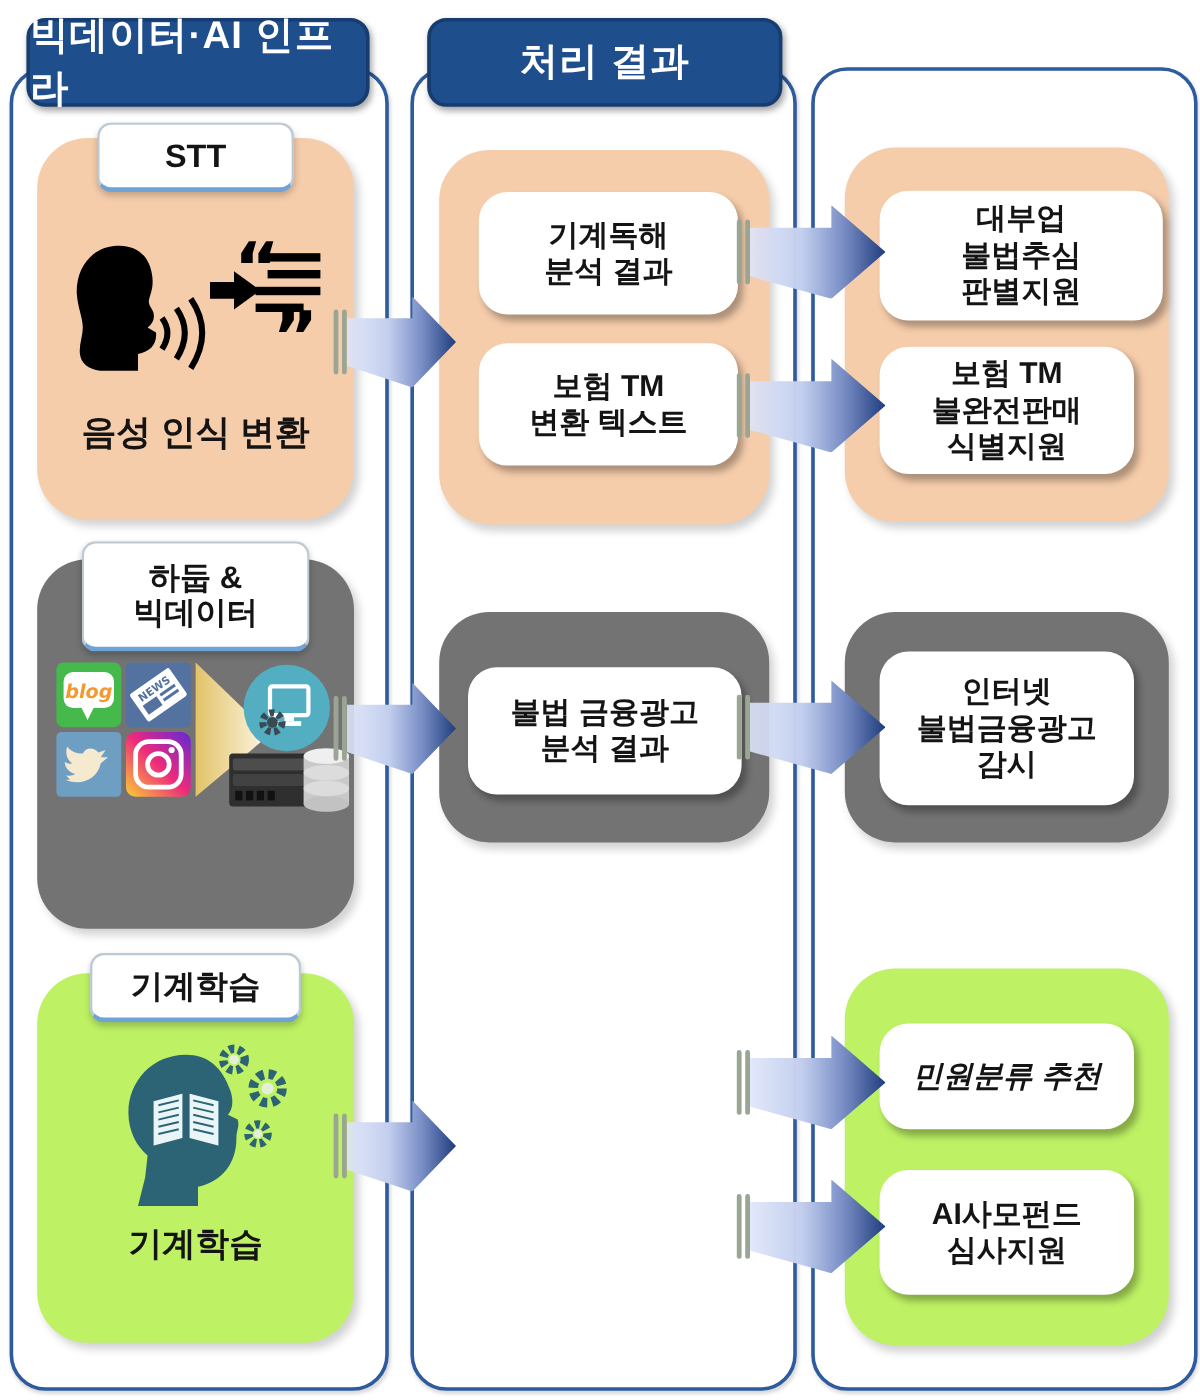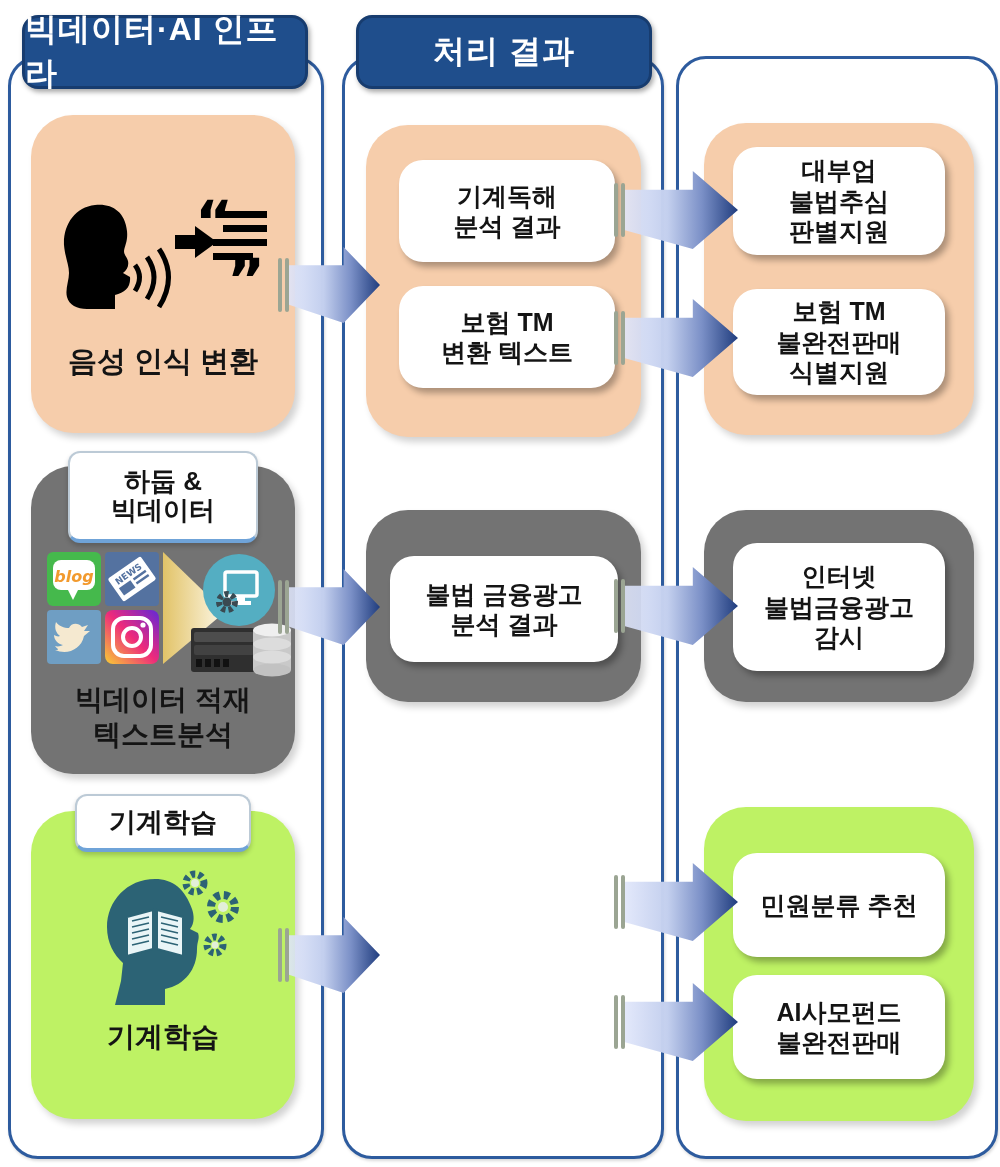--- a/index.html
+++ b/index.html
@@ -51,20 +51,21 @@
   <div class="hdr" style="left:22px;width:280px;">
       <span>빅데이터·AI 인프라</span>
     </div>
   <div class="hdr" style="left:356px;width:290px;">
       <span>처리 결과</span>
     </div>
 
   <div class="panel" style="left:8px;width:310px;">
 
     <div class="sect s-peach" style="left:20px;top:56px;width:264px;height:318px;">
+      <div class="tab" style="top:-13px;width:160px;height:52px;"><span>STT</span></div>
       <div class="icon-wrap" style="left:26px;top:78px;width:212px;height:142px;">
         <svg width="212" height="142" viewBox="0 0 212 142">
           <path fill="#000" d="M38,12 C18,14 6,32 7,52 c1,12 5,20 5,28 0,8 -4,16 -2,24 2,8 10,12 20,12 l28,0 0,-14 c10,-2 16,-8 15,-18 l-7,-4 c4,-3 6,-7 5,-12 -1,-4 -4,-6 -4,-10 1,-6 4,-10 3,-20 C68,18 54,10 38,12 Z"></path>
           <path d="M78,72 q9,12 0,26" stroke="#000" stroke-width="5" fill="none"></path>
           <path d="M90,64 q14,20 0,42" stroke="#000" stroke-width="5" fill="none"></path>
           <path d="M102,56 q19,28 0,58" stroke="#000" stroke-width="5" fill="none"></path>
           <path fill="#000" d="M118,42 l20,0 0,-9 22,16 -22,16 0,-9 -20,0 Z"></path>
           <text x="138" y="50" font-size="58" font-weight="bold" fill="#000">“</text>
           <rect x="166" y="18" width="44" height="7" fill="#000"></rect>
           <rect x="166" y="32" width="44" height="7" fill="#000"></rect>
@@ -146,22 +147,20 @@
 
           <g>
             <rect x="214" y="84" width="38" height="40" fill="#c9c9c9"></rect>
             <ellipse cx="233" cy="124" rx="19" ry="6.5" fill="#c2c2c2"></ellipse>
             <ellipse cx="233" cy="111" rx="19" ry="6.5" fill="#dcdcdc"></ellipse>
             <ellipse cx="233" cy="98" rx="19" ry="6.5" fill="#dcdcdc"></ellipse>
             <ellipse cx="233" cy="84" rx="19" ry="6.5" fill="#efefef"></ellipse>
           </g>
         </svg>
       </div>
-      <div class="caption" style="top:216px;font-size:28px;">빅데이터 적재
-텍스트분석</div>
     </div>
 
     <div class="sect s-green" style="left:20px;top:752px;width:264px;height:308px;">
       <div class="tab" style="top:-17px;width:172px;height:52px;"><span>기계학습</span></div>
       <div class="icon-wrap" style="left:52px;top:46px;width:164px;height:158px;">
         <svg width="164" height="158" viewBox="0 0 164 158">
           <g fill="#2c6375">
             <path d="M72,22 C44,22 24,44 24,70 c0,16 7,28 16,36 l-2,18 -6,24 50,0 0,-16 c20,-4 32,-20 32,-40 0,-8 3,-10 1,-16 l-8,-4 c5,-6 4,-14 2,-20 C102,32 90,22 72,22 Z"></path>
             <circle cx="112" cy="26" r="9" fill="none" stroke="#2c6375" stroke-width="7" stroke-dasharray="4.4 3.2"></circle>
             <circle cx="140" cy="50" r="12" fill="none" stroke="#2c6375" stroke-width="8" stroke-dasharray="5.5 4"></circle>
@@ -200,36 +199,36 @@
 변환 텍스트</div>
     </div>
     <div class="sect s-blue" style="left:21px;top:451px;width:275px;height:192px;">
       <div class="wbox" style="left:24px;top:46px;width:228px;height:106px;">불법 금융광고
 분석 결과</div>
     </div>
   </div>
 
   <div class="panel" style="left:676px;width:316px;">
     <div class="sect s-peach" style="left:25px;top:64px;width:270px;height:312px;">
-      <div class="wbox" style="left:29px;top:24px;width:212px;height:108px;">대부업
+      <div class="wbox" style="left:29px;top:36px;width:236px;height:108px;">대부업
 불법추심
 판별지원</div>
       <div class="wbox" style="left:29px;top:166px;width:212px;height:106px;">보험 TM
 불완전판매
 식별지원</div>
     </div>
     <div class="sect s-blue" style="left:25px;top:451px;width:270px;height:192px;">
       <div class="wbox" style="left:29px;top:33px;width:212px;height:128px;">인터넷
 불법금융광고
 감시</div>
     </div>
     <div class="sect s-green" style="left:25px;top:748px;width:270px;height:314px;">
-      <div class="wbox" style="left:29px;top:46px;width:212px;height:104px;">민원분류 추천</div>
+      <div class="wbox" style="left:29px;top:46px;width:212px;height:88px;font-style:italic;">민원분류 추천</div>
       <div class="wbox" style="left:29px;top:168px;width:212px;height:104px;">AI사모펀드
-불완전판매</div>
+심사지원</div>
     </div>
   </div>
 
   <div class="arrow a12" style="left:278px;top:247px;">
       <span class="tailbars"></span>
       <span class="ashape"></span>
     </div>
   <div class="arrow a12" style="left:278px;top:569px;">
       <span class="tailbars"></span>
       <span class="ashape"></span>

